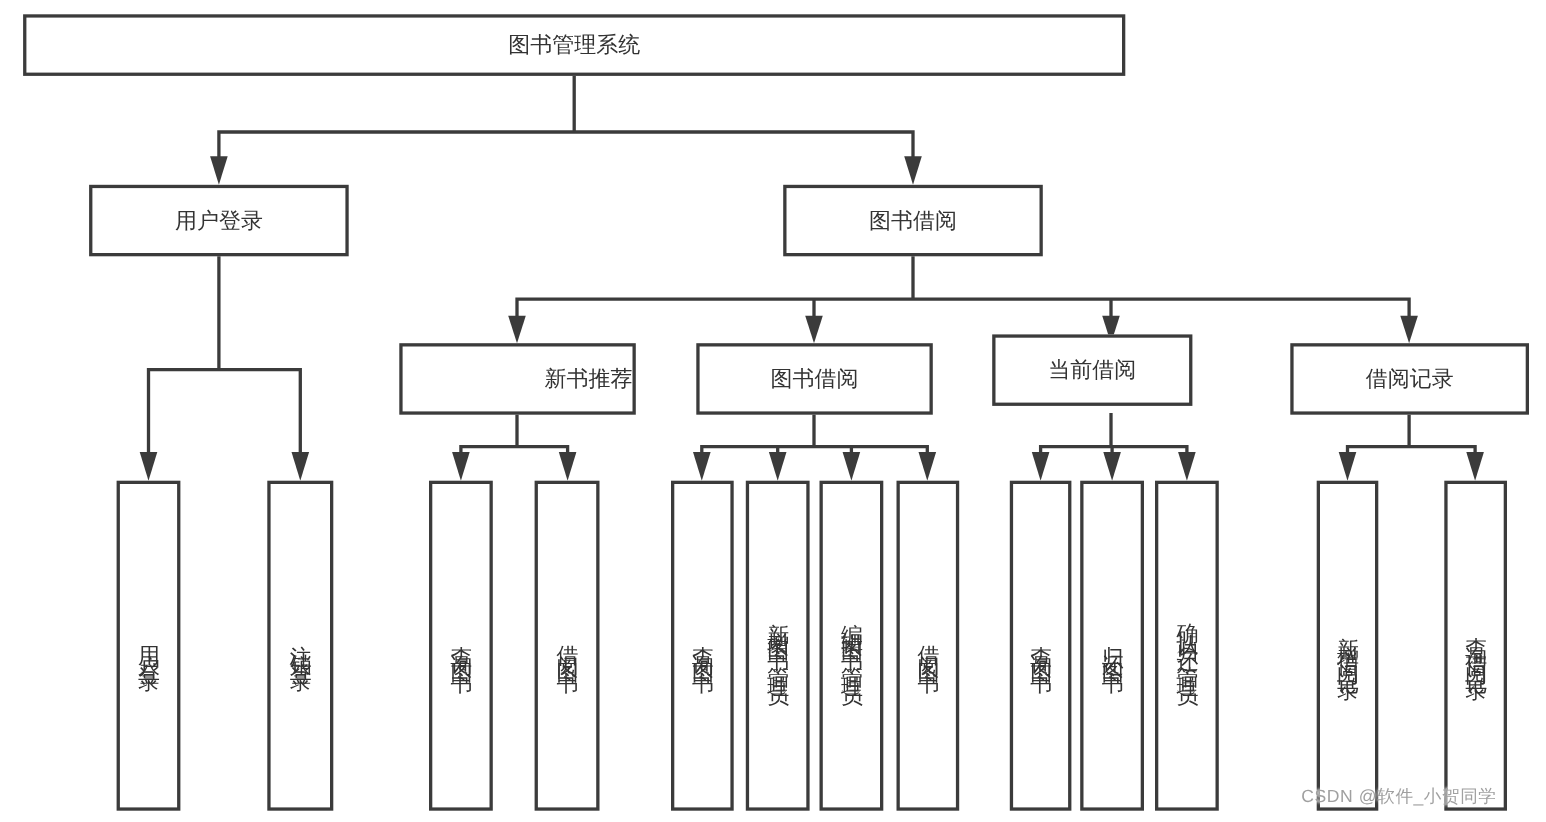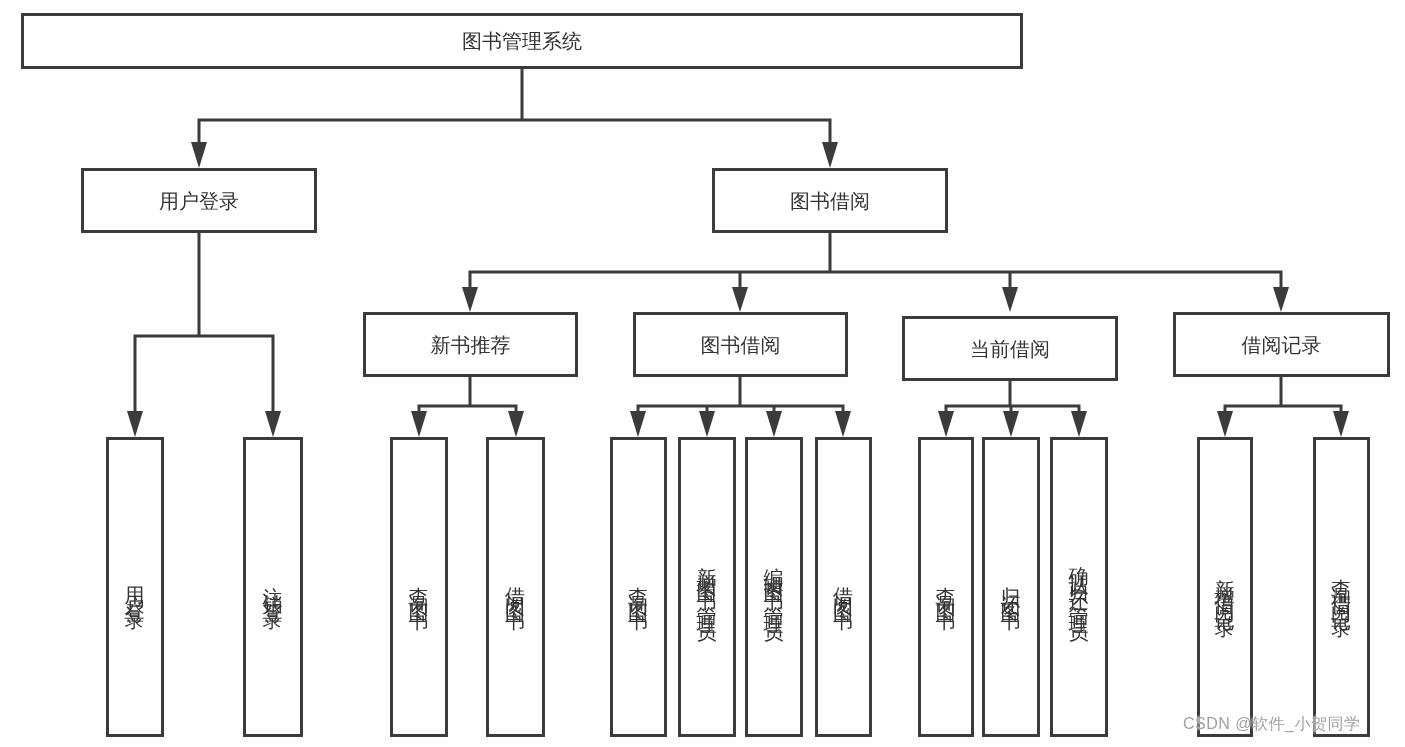--- a/index.html
+++ b/index.html
@@ -95,27 +95,27 @@
     <span>图书管理系统</span>
   </div>
 
   <div class="box" style="left:81px;top:168px;width:236px;height:65px;">
     <span>用户登录</span>
   </div>
   <div class="box" style="left:712px;top:168px;width:236px;height:65px;">
     <span>图书借阅</span>
   </div>
 
-  <div class="box" style="left:363px;top:312px;width:215px;height:65px;">
+  <div class="box" style="left:363px;top:312px;width:215px;height:65px;justify-content:flex-end;">
     <span>新书推荐</span>
   </div>
   <div class="box" style="left:633px;top:312px;width:215px;height:65px;text-align:center;">
     <span>图书借阅</span>
   </div>
-  <div class="box" style="left:902px;top:316px;width:216px;height:65px;">
+  <div class="box" style="left:902px;top:304px;width:182px;height:65px;">
     <span>当前借阅</span>
   </div>
   <div class="box" style="left:1173px;top:312px;width:217px;height:65px;">
     <span>借阅记录</span>
   </div>
 
   <div class="box" style="left:106px;top:437px;width:58px;height:300px;">
     <span class="vtext">用户登录</span>
   </div>
   <div class="box" style="left:243px;top:437px;width:60px;height:300px;">

